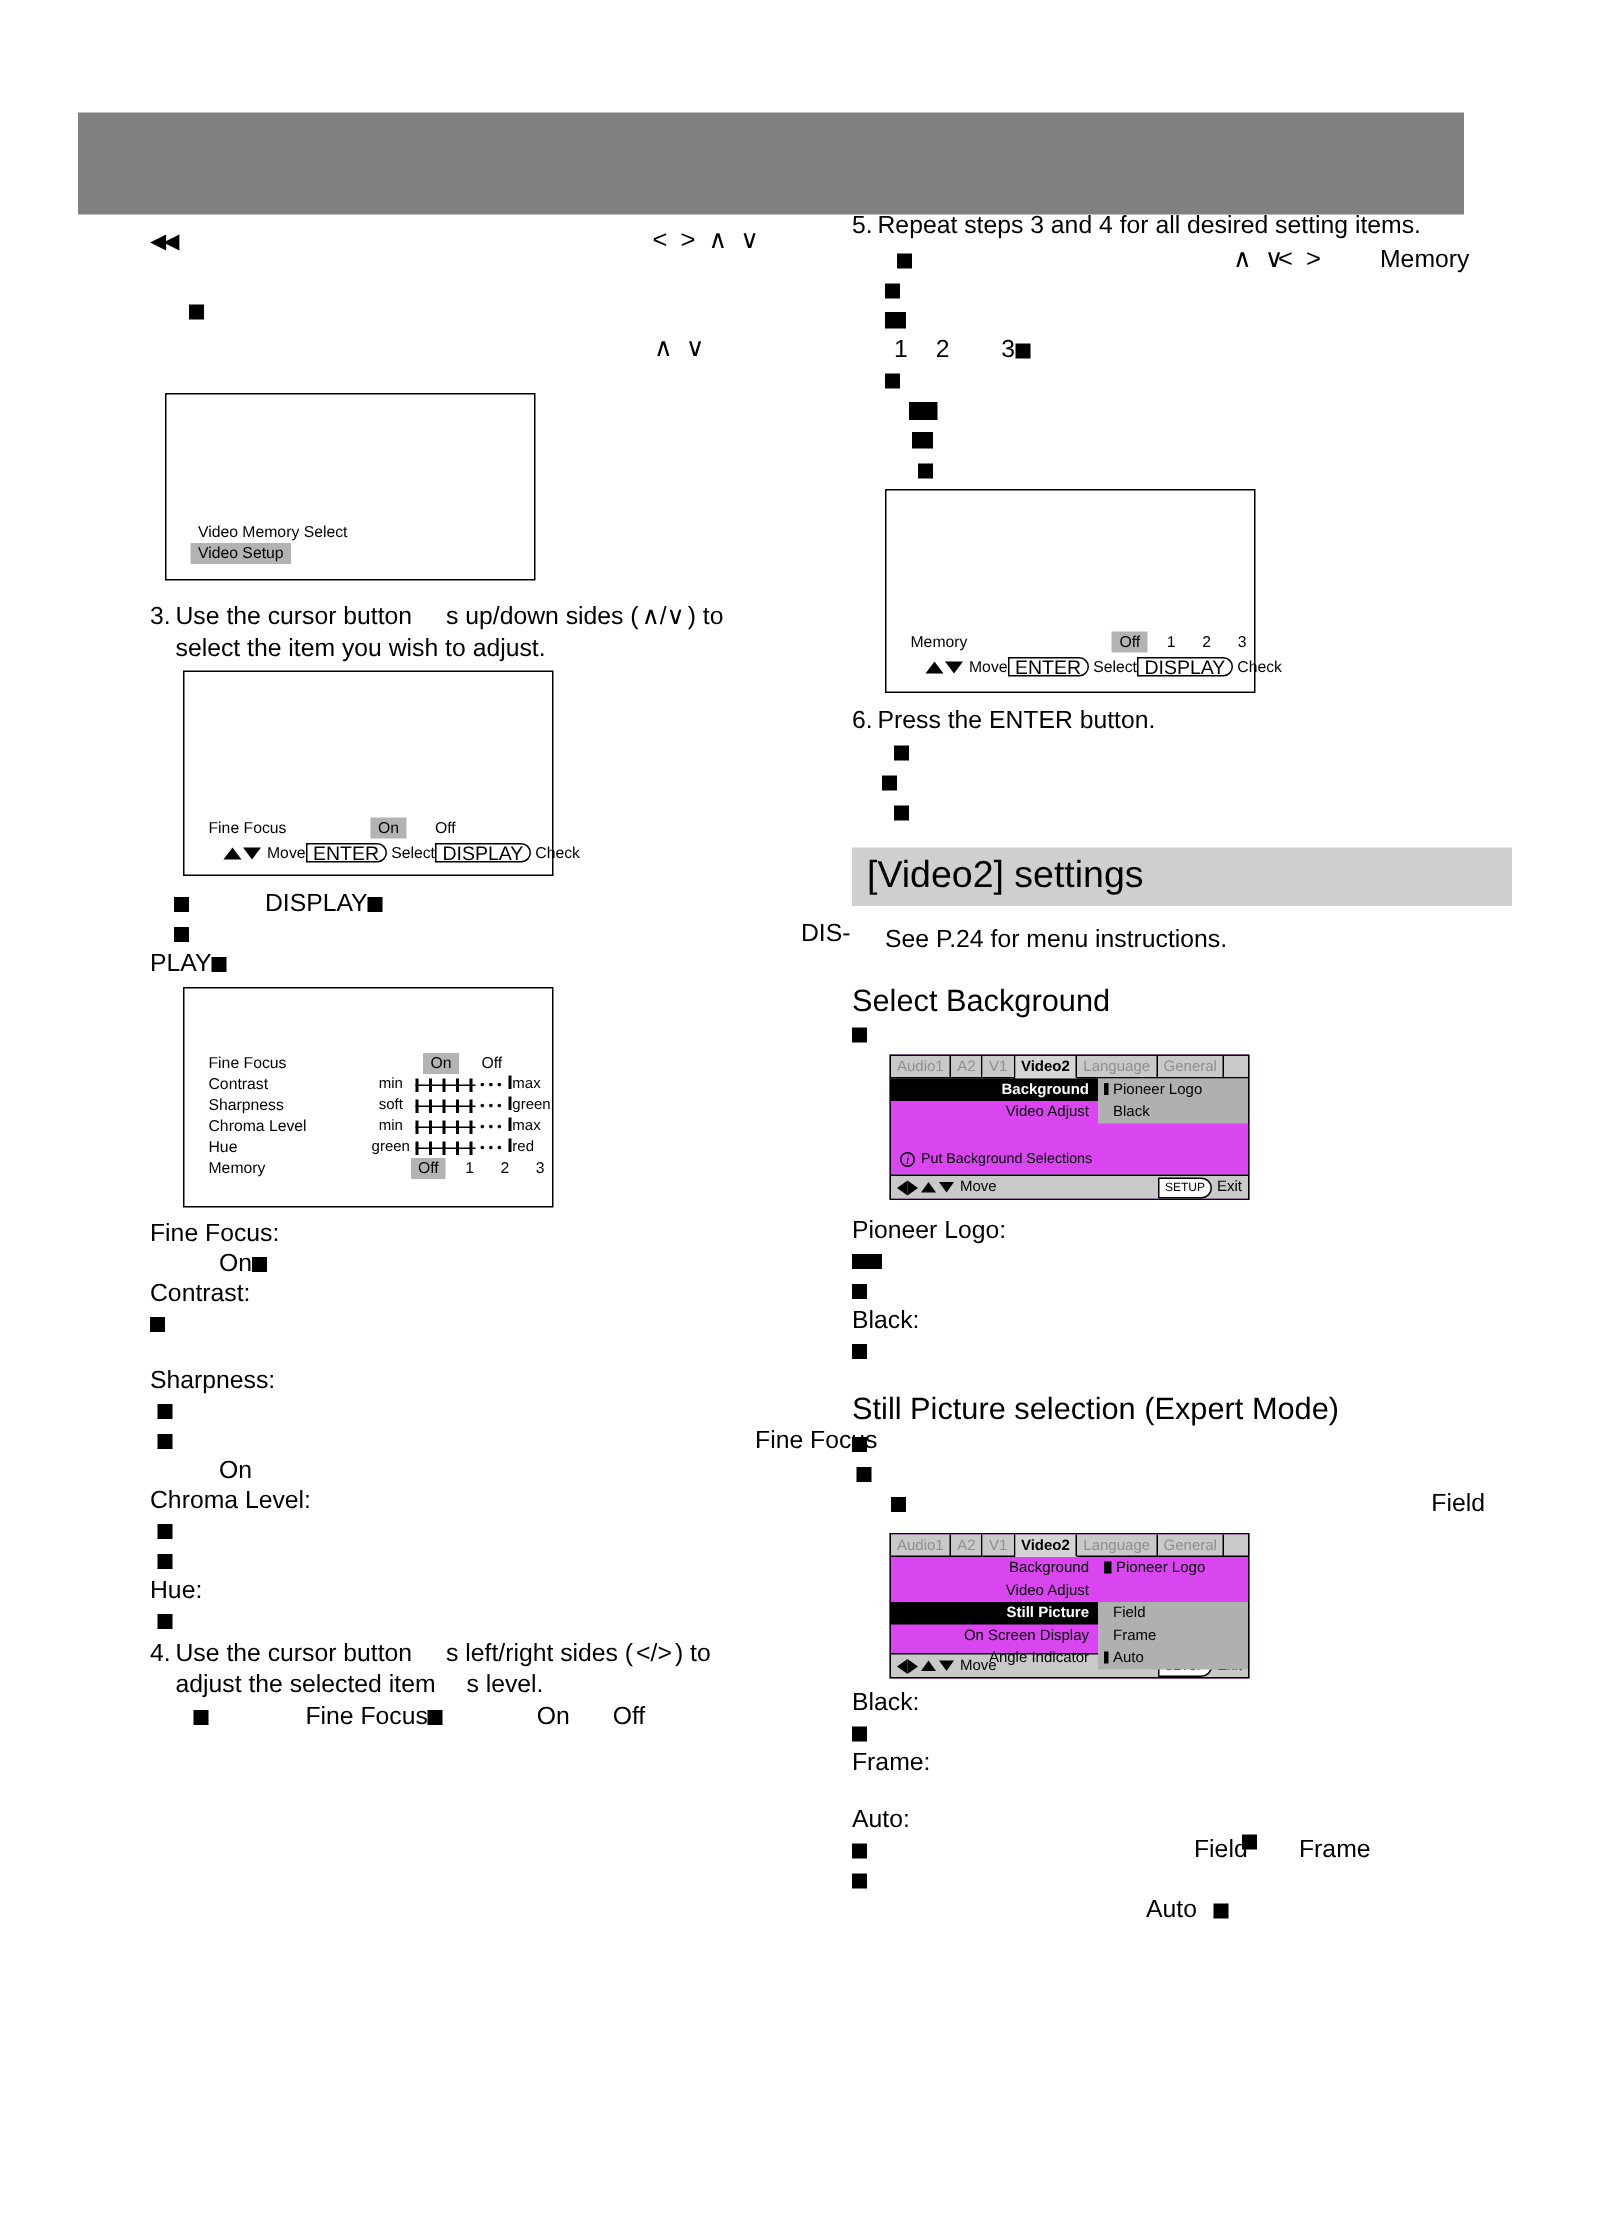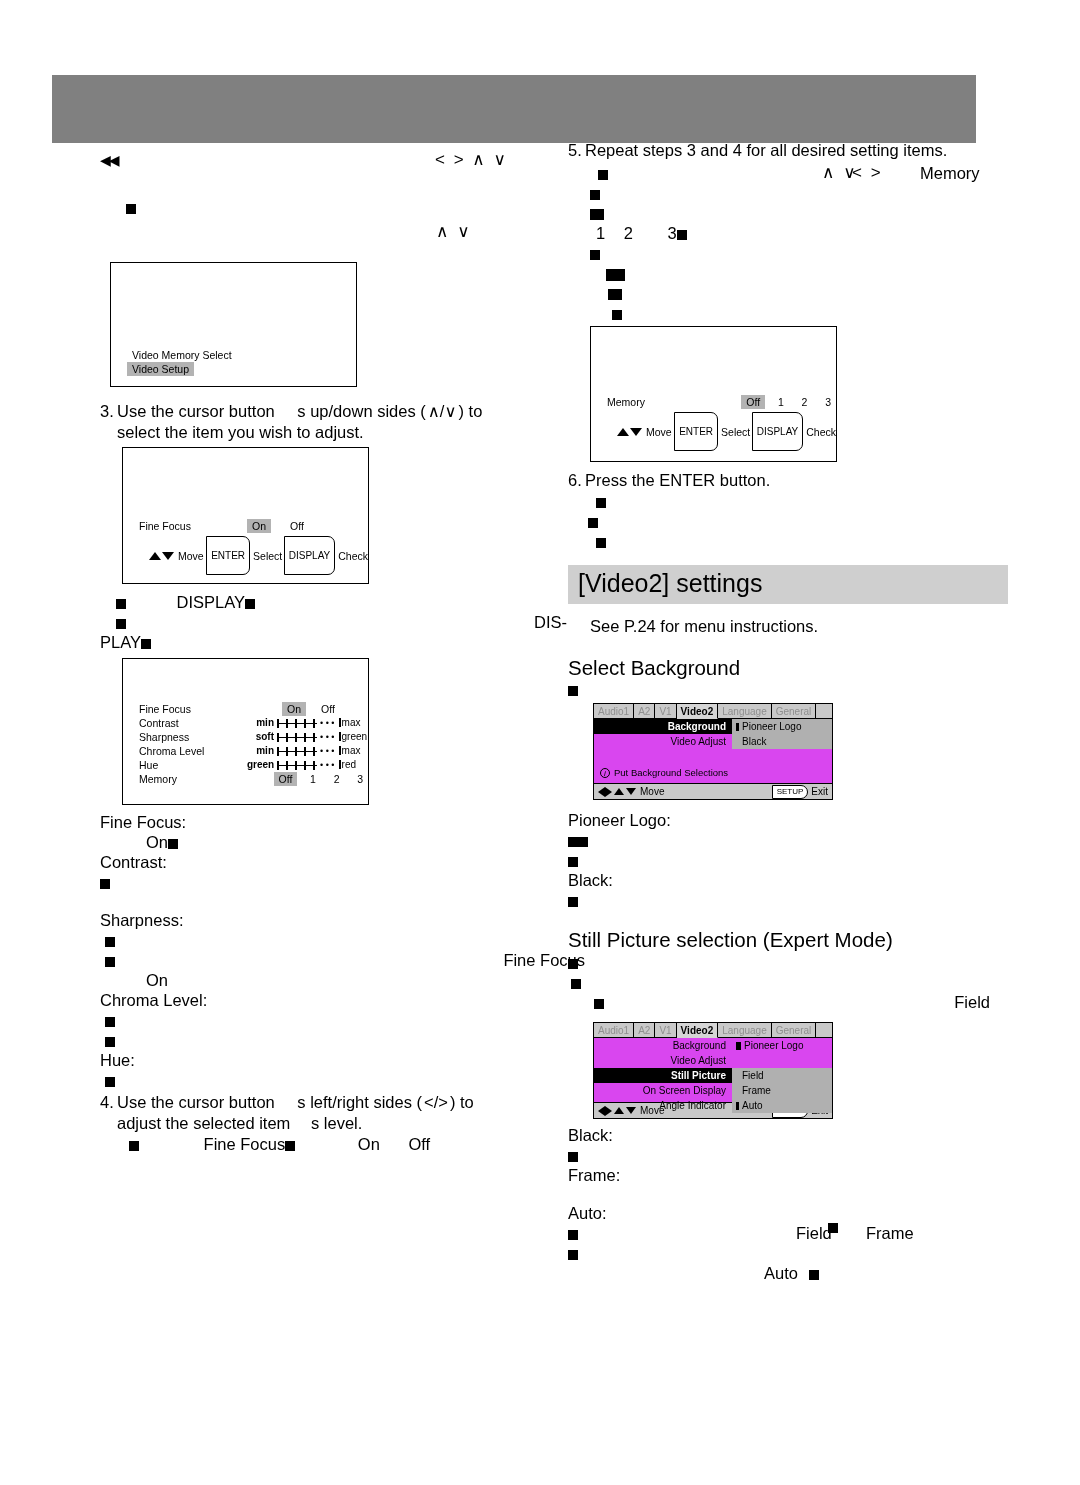--- a/index.html
+++ b/index.html
@@ -44,42 +44,42 @@
   .osd-line{
     font-size:10.5px; line-height:14px; display:flex; align-items:center;
     padding:0 0 0 16px; white-space:nowrap;
   }
   .osd-label{ width:108px; }
   .hl{ background:#b3b3b3; padding:0 5px; }
   .plain{ padding:0 5px; }
 
   
   .slider{ display:flex; align-items:center; font-size:10px; }
-  .sl-min{ width:30px; text-align:right; padding-right:3px;font-weight:bold; }
+  .sl-min{ width:30px; text-align:center; padding-right:3px; }
   .sl-bar{ position:relative; width:40px; height:9px; }
   .sl-bar::before{
     content:""; position:absolute; left:0; right:0; top:4px; height:1.6px; background:#000;
   }
   .sl-bar i{
     position:absolute; top:0; width:1.6px; height:9px; background:#000;
   }
   .sl-dots{ letter-spacing:2.5px; font-size:9px; padding:0 2px 0 3px; }
   .sl-end{ font-size:10px; }
   .sl-endbar{ display:inline-block; width:1.6px; height:9px; background:#000; vertical-align:-1px; margin-right:1px;}
 
   
   .osd-guide{
     display:flex; align-items:center; font-size:10.5px; padding-left:26px; margin-top:3px;
   }
   .tri-up, .tri-dn{ width:0;height:0;border-left:6px solid transparent;border-right:6px solid transparent; }
   .tri-up{ border-bottom:8px solid #000; }
   .tri-dn{ border-top:8px solid #000; }
   .keycap{
-    border:1.3px solid #000; border-radius:0 7px 7px 0; padding:13px 4px;
-    font-size:10px; margin:0 3px 0 0; line-height:11px; display:inline-block;
+    border:1.3px solid #000; border-radius:0 7px 7px 0; padding:0 4px;
+    font-size:13px; margin:0 3px 0 0; line-height:11px; display:inline-block;
   }
 
   
   .sec-bar{
     background:#cfcfcf; font-size:25px; padding:4px 0 6px 10px; width:440px;
   }
   .sub-head{ font-size:20.5px; margin:0; }
 
   
   .menu{

